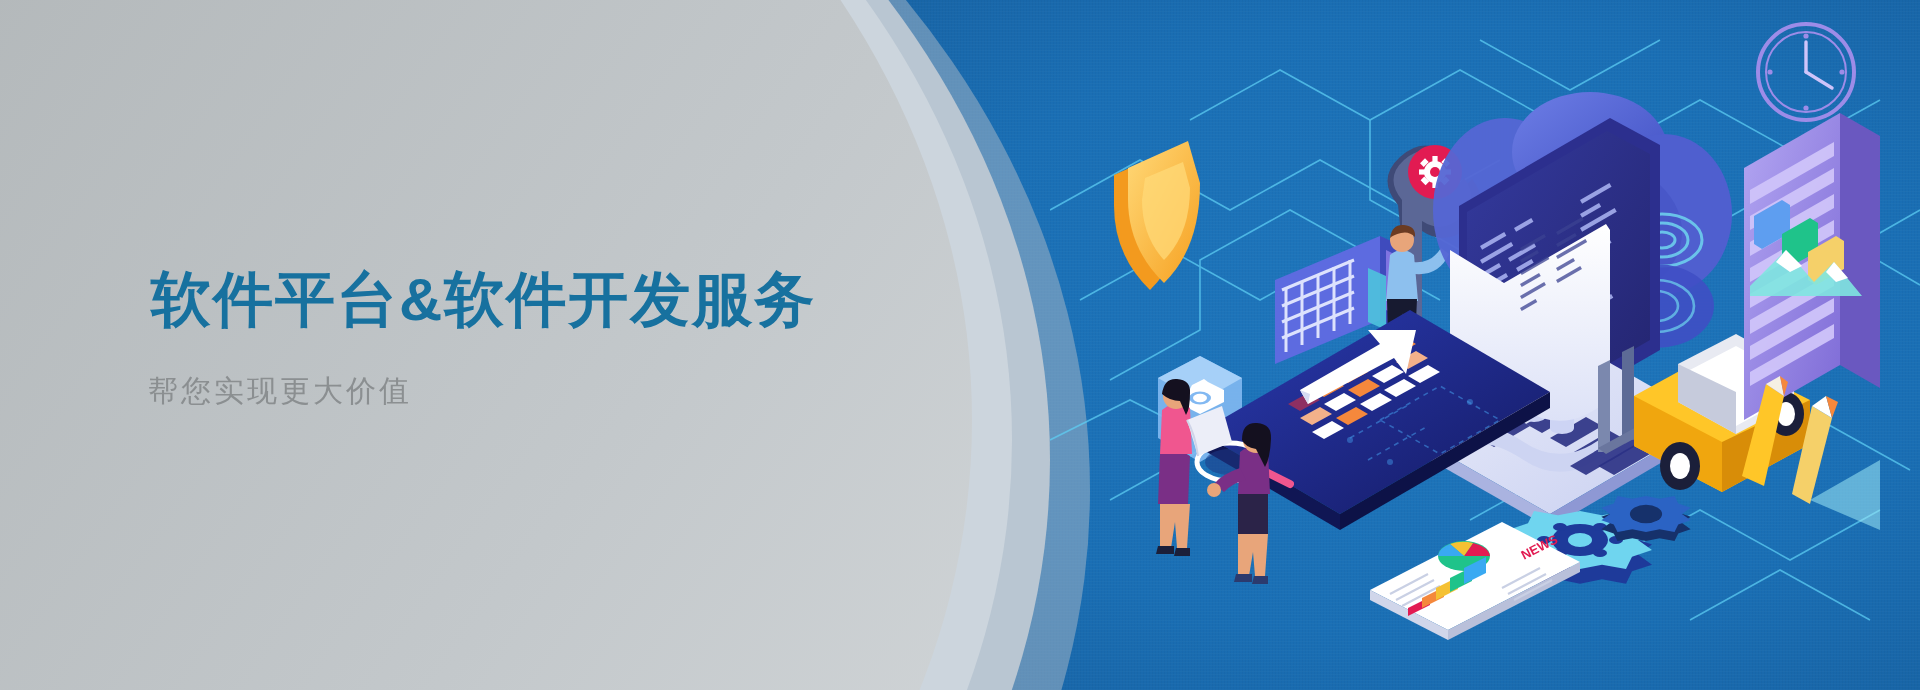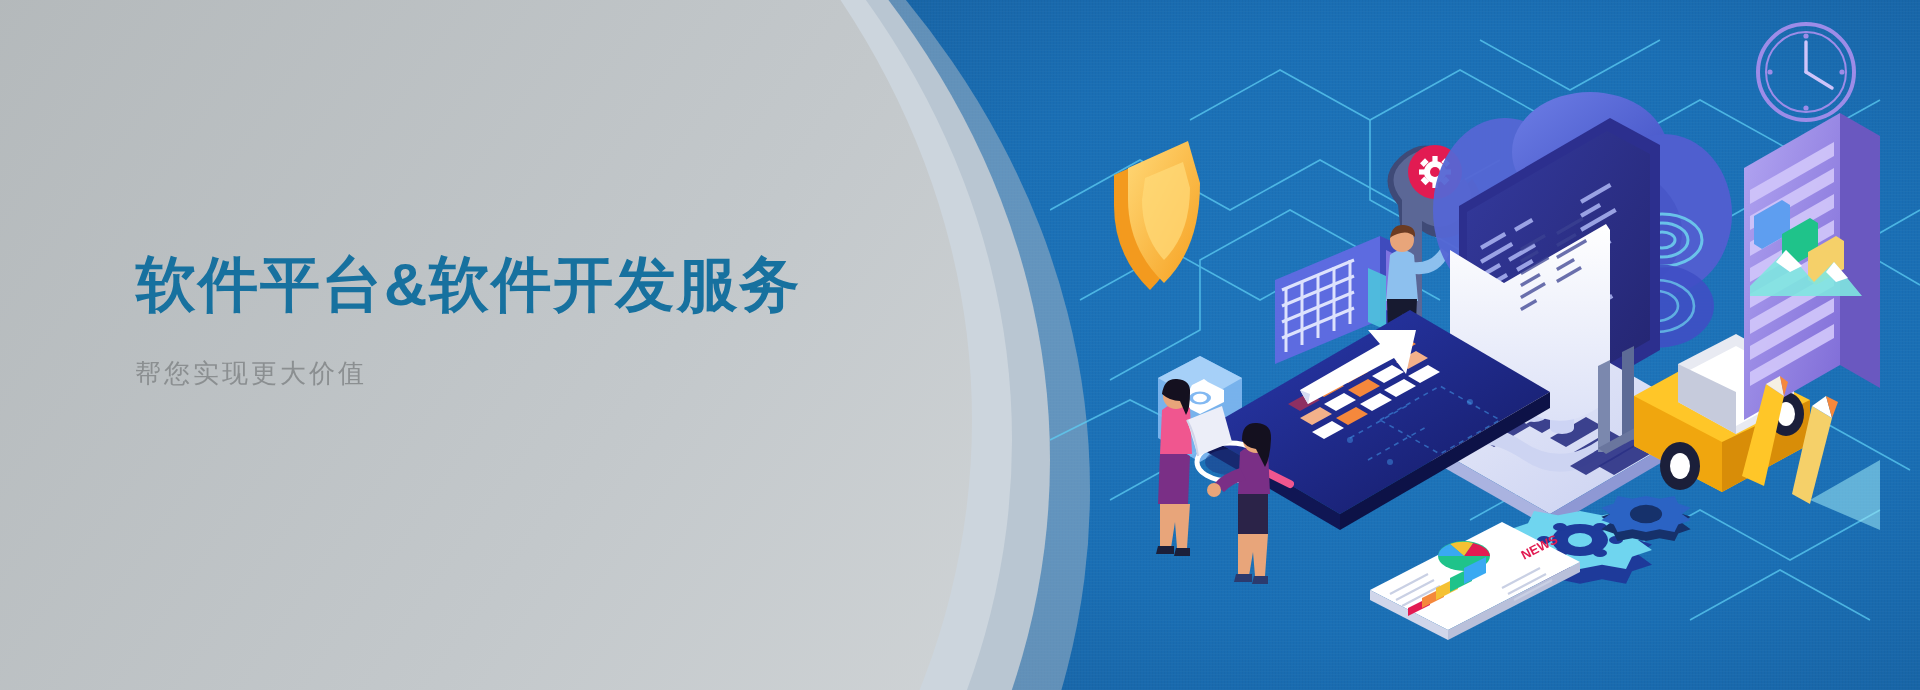--- a/index.html
+++ b/index.html
@@ -47,31 +47,31 @@
   .sweep-d{ 
     left:-1250px; top:-470px; width:2222px; height:1780px;
     background:linear-gradient(125deg,#b4b8ba 0%,#b0b5b7 38%,#c3c8cb 72%,#d7dbdd 100%);
   }
 
   
   .copy{
     position:absolute; left:135px; top:250px; width:760px;
   }
   .headline{
-    margin:1px;
+    margin:16px;
     font-size:60px;
     line-height:1.12;
     font-weight:700;
     letter-spacing:2px;
     color:#17719f;
     white-space:nowrap;
   }
   .subline{
-    margin:38px 0 0 0;
-    font-size:26px;
+    margin:38px 0 0 13px;
+    font-size:30px;
     letter-spacing:3px;
     font-weight:400;
     color:#8b8f91;
     white-space:nowrap;
   }
 
   
   .art{position:absolute; left:1050px; top:0; width:870px; height:690px;}
   .art svg{display:block;}
 </style>

